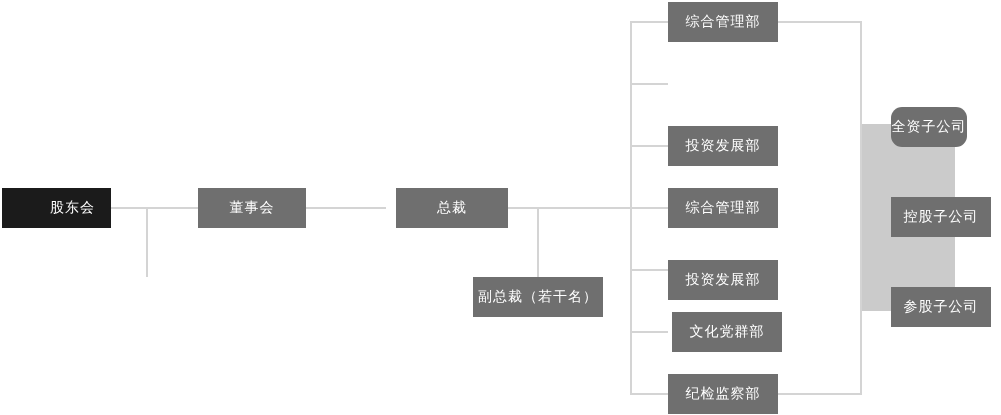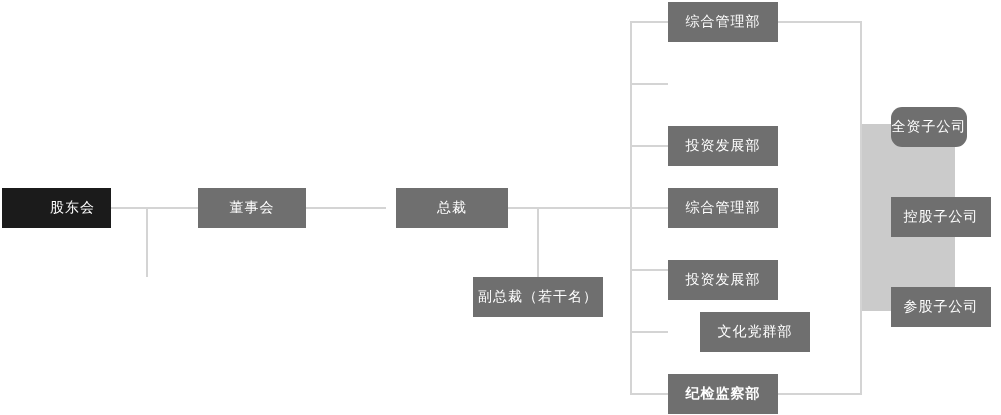--- a/index.html
+++ b/index.html
@@ -71,20 +71,20 @@
 
   <div class="node root" style="left:2px; top:188px; width:109px;padding-left:32px;">股东会</div>
   <div class="node" style="left:198px; top:188px; width:108px;">董事会</div>
   <div class="node" style="left:396px; top:188px; width:112px;text-align:center;">总裁</div>
   <div class="node" style="left:473px; top:277px; width:130px;font-family:Liberation Mono, monospace;">副总裁（若干名）</div>
 
   <div class="node" style="left:668px; top:2px; width:110px;">综合管理部</div>
   <div class="node" style="left:668px; top:126px; width:110px;">投资发展部</div>
   <div class="node" style="left:668px; top:188px; width:110px;">综合管理部</div>
   <div class="node" style="left:668px; top:260px; width:110px;text-align:right;">投资发展部</div>
-  <div class="node" style="left:700px; top:312px; width:110px;">文化党群部</div>
-  <div class="node" style="left:668px; top:374px; width:110px;font-weight:bold;">纪检监察部</div>
+  <div class="node" style="left:672px; top:312px; width:110px;">文化党群部</div>
+  <div class="node" style="left:668px; top:374px; width:110px;">纪检监察部</div>
 
   <div class="node" style="left:891px; top:107px; width:76px;border-radius:11px;">全资子公司</div>
   <div class="node" style="left:891px; top:197px; width:100px;">控股子公司</div>
   <div class="node" style="left:891px; top:287px; width:100px;">参股子公司</div>
 
 </div>
 
 </body></html>

